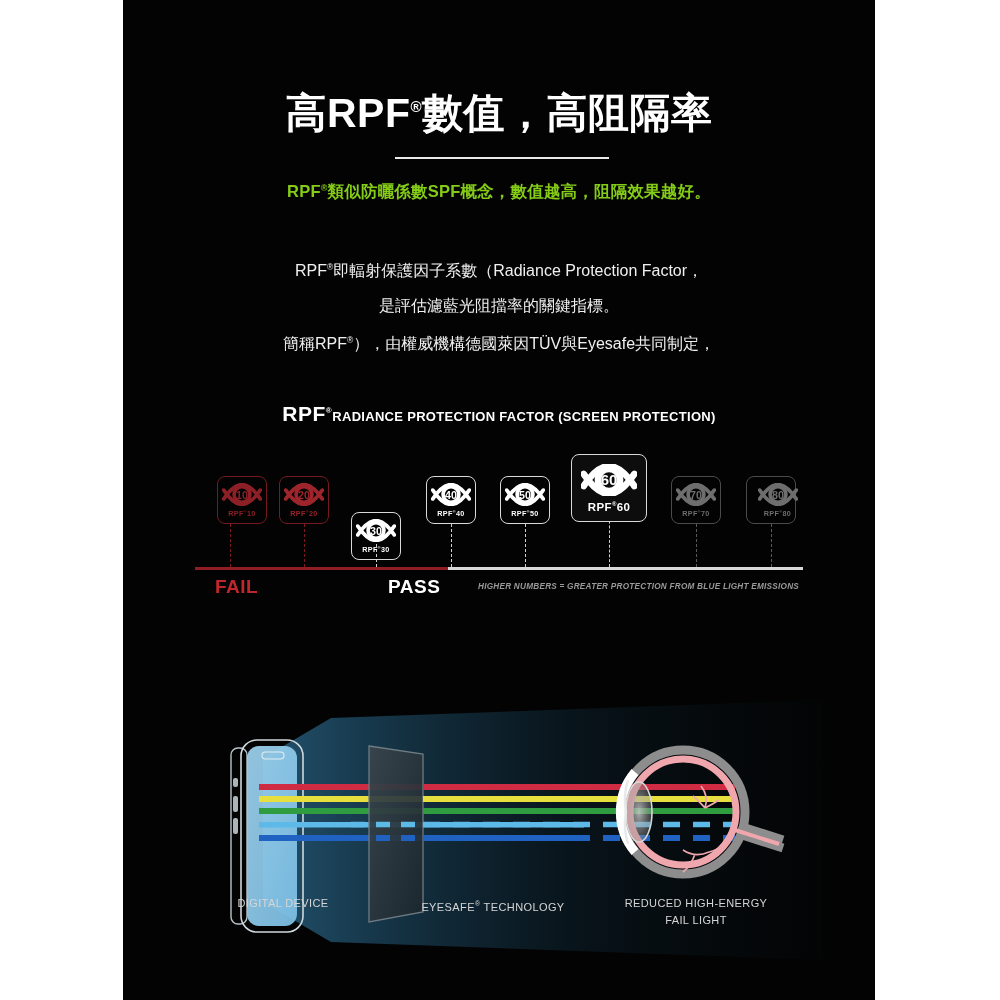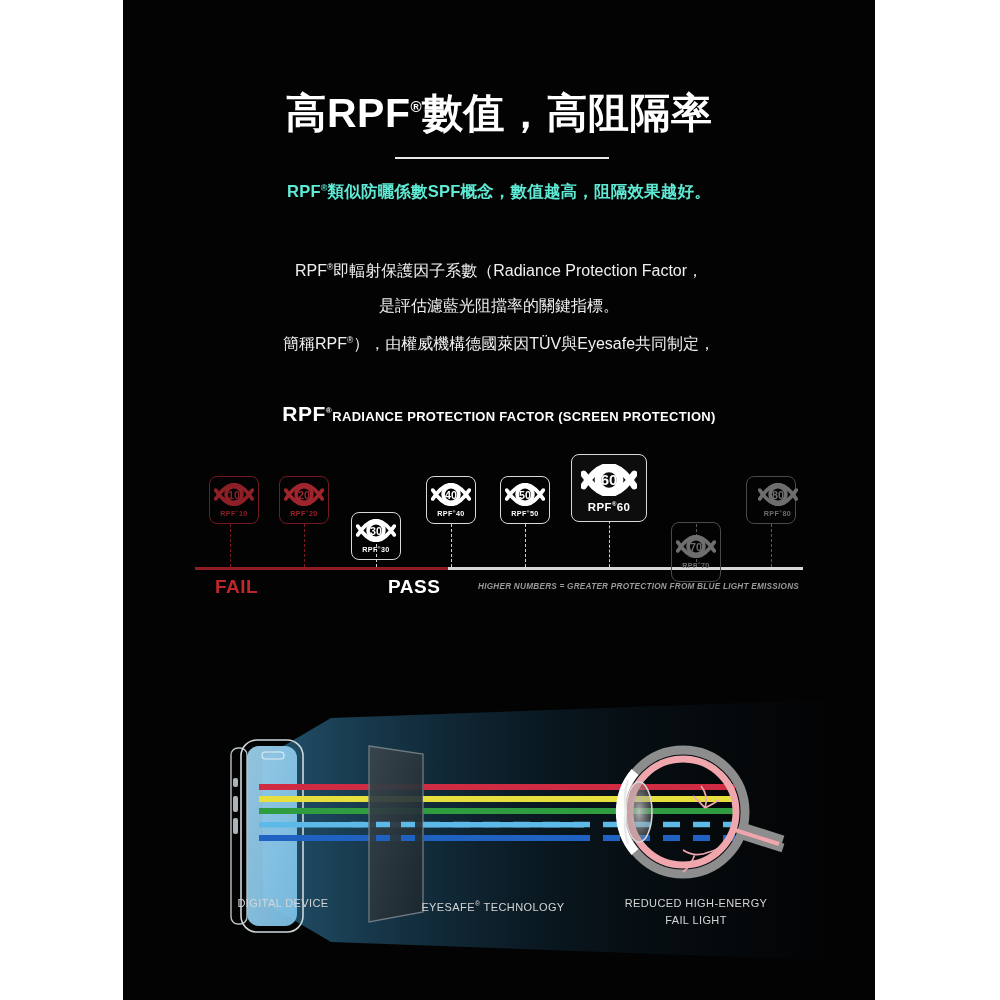--- a/index.html
+++ b/index.html
@@ -27,21 +27,21 @@
   }
   .headline .reg { font-size: 15px; vertical-align: super; font-weight: 600; }
 
   .divider {
     position: absolute; left: 272px; top: 157px; width: 214px; height: 2px;
     background: #e9e9e9;
   }
 
   .subhead {
     position: absolute; left: 0; top: 181px; width: 752px;
-    text-align: center; color: #5eead4;
+    text-align: center; color: #84cc16;
     font-weight: 700; font-size: 16.5px; letter-spacing: 0.2px;
     white-space: nowrap;
   }
   .subhead .reg { font-size: 9px; vertical-align: super; }
 
   .para {
     position: absolute; left: 0; top: 250px; width: 752px;
     text-align: center; color: #f0f0f0;
     font-size: 16px; line-height: 35px; font-weight: 400;
   }
@@ -136,21 +136,21 @@
     </div>
 
     <div id="scale">
       <div class="axis-red"></div>
       <div class="axis-white"></div>
 
       <div class="axis-word" style="left:92px; top:140px; color:#c0272d;">FAIL</div>
       <div class="axis-word" style="left:265px; top:140px; color:#ffffff;">PASS</div>
       <div class="axis-note" style="left:355px; top:146px;">HIGHER NUMBERS = GREATER PROTECTION FROM BLUE LIGHT EMISSIONS</div>
     <div class="badge-stem" style="left: 106.5px; top: 88px; height: 43px; border-left-color: rgb(122, 26, 32);"></div>
-        <div class="badge" style="left: 86px; top: 40px; width: 50px; height: 48px;">
+        <div class="badge" style="left: 94px; top: 40px; width: 50px; height: 48px;">
           <div class="badge-box" style="width: 50px; height: 48px; border: 1px solid rgb(115, 25, 31); background: transparent;">
             <svg width="40" height="23" viewBox="0 0 100 58">
               <path d="M4,40 Q28,4 50,4 Q72,4 96,40" fill="none" stroke="#8d2026" stroke-width="9.240000000000002" stroke-linecap="round"></path>
               <path d="M4,18 Q28,54 50,54 Q72,54 96,18" fill="none" stroke="#8d2026" stroke-width="9.240000000000002" stroke-linecap="round"></path>
               <circle cx="50" cy="29" r="20" fill="#030303"></circle>
               <circle cx="50" cy="29" r="20" fill="none" stroke="#8d2026" stroke-width="9.240000000000002"></circle>
               <text x="50" y="29" text-anchor="middle" dominant-baseline="central" fill="#8d2026" font-size="27" font-weight="700" font-family="&quot;Liberation Sans&quot;, sans-serif">10</text>
             </svg>
             <div class="badge-label" style="font-size: 7.2px; color: rgb(141, 32, 38); margin-top: 3px;"><span>RPF</span><span class="reg">®</span><span>10</span></div>
           </div>
@@ -215,21 +215,21 @@
               <path d="M4,18 Q28,54 50,54 Q72,54 96,18" fill="none" stroke="#ffffff" stroke-width="12.100000000000001" stroke-linecap="round"></path>
               <circle cx="50" cy="29" r="20" fill="#0d0d0d"></circle>
               <circle cx="50" cy="29" r="20" fill="none" stroke="#ffffff" stroke-width="12.100000000000001"></circle>
               <text x="50" y="29" text-anchor="middle" dominant-baseline="central" fill="#ffffff" font-size="27" font-weight="700" font-family="&quot;Liberation Sans&quot;, sans-serif">60</text>
             </svg>
             <div class="badge-label" style="font-size: 11.5px; color: rgb(255, 255, 255); margin-top: 5px;"><span>RPF</span><span class="reg">®</span><span>60</span></div>
           </div>
         </div>
         <div class="badge-stem" style="left: 572.5px; top: 88px; height: 43px; border-left-color: rgb(90, 90, 90);"></div>
         <div class="badge" style="left: 548px; top: 40px; width: 50px; height: 48px;">
-          <div class="badge-box" style="width: 50px; height: 60px; border: 1px solid rgb(74, 74, 74); background: transparent; margin-top: 46px;">
+          <div class="badge-box" style="width: 50px; height: 48px; border: 1px solid rgb(74, 74, 74); background: transparent;">
             <svg width="40" height="23" viewBox="0 0 100 58">
               <path d="M4,40 Q28,4 50,4 Q72,4 96,40" fill="none" stroke="#6e6e6e" stroke-width="9.240000000000002" stroke-linecap="round"></path>
               <path d="M4,18 Q28,54 50,54 Q72,54 96,18" fill="none" stroke="#6e6e6e" stroke-width="9.240000000000002" stroke-linecap="round"></path>
               <circle cx="50" cy="29" r="20" fill="#030303"></circle>
               <circle cx="50" cy="29" r="20" fill="none" stroke="#6e6e6e" stroke-width="9.240000000000002"></circle>
               <text x="50" y="29" text-anchor="middle" dominant-baseline="central" fill="#6e6e6e" font-size="27" font-weight="700" font-family="&quot;Liberation Sans&quot;, sans-serif">70</text>
             </svg>
             <div class="badge-label" style="font-size: 7.2px; color: rgb(110, 110, 110); margin-top: 3px;"><span>RPF</span><span class="reg">®</span><span>70</span></div>
           </div>
         </div>

